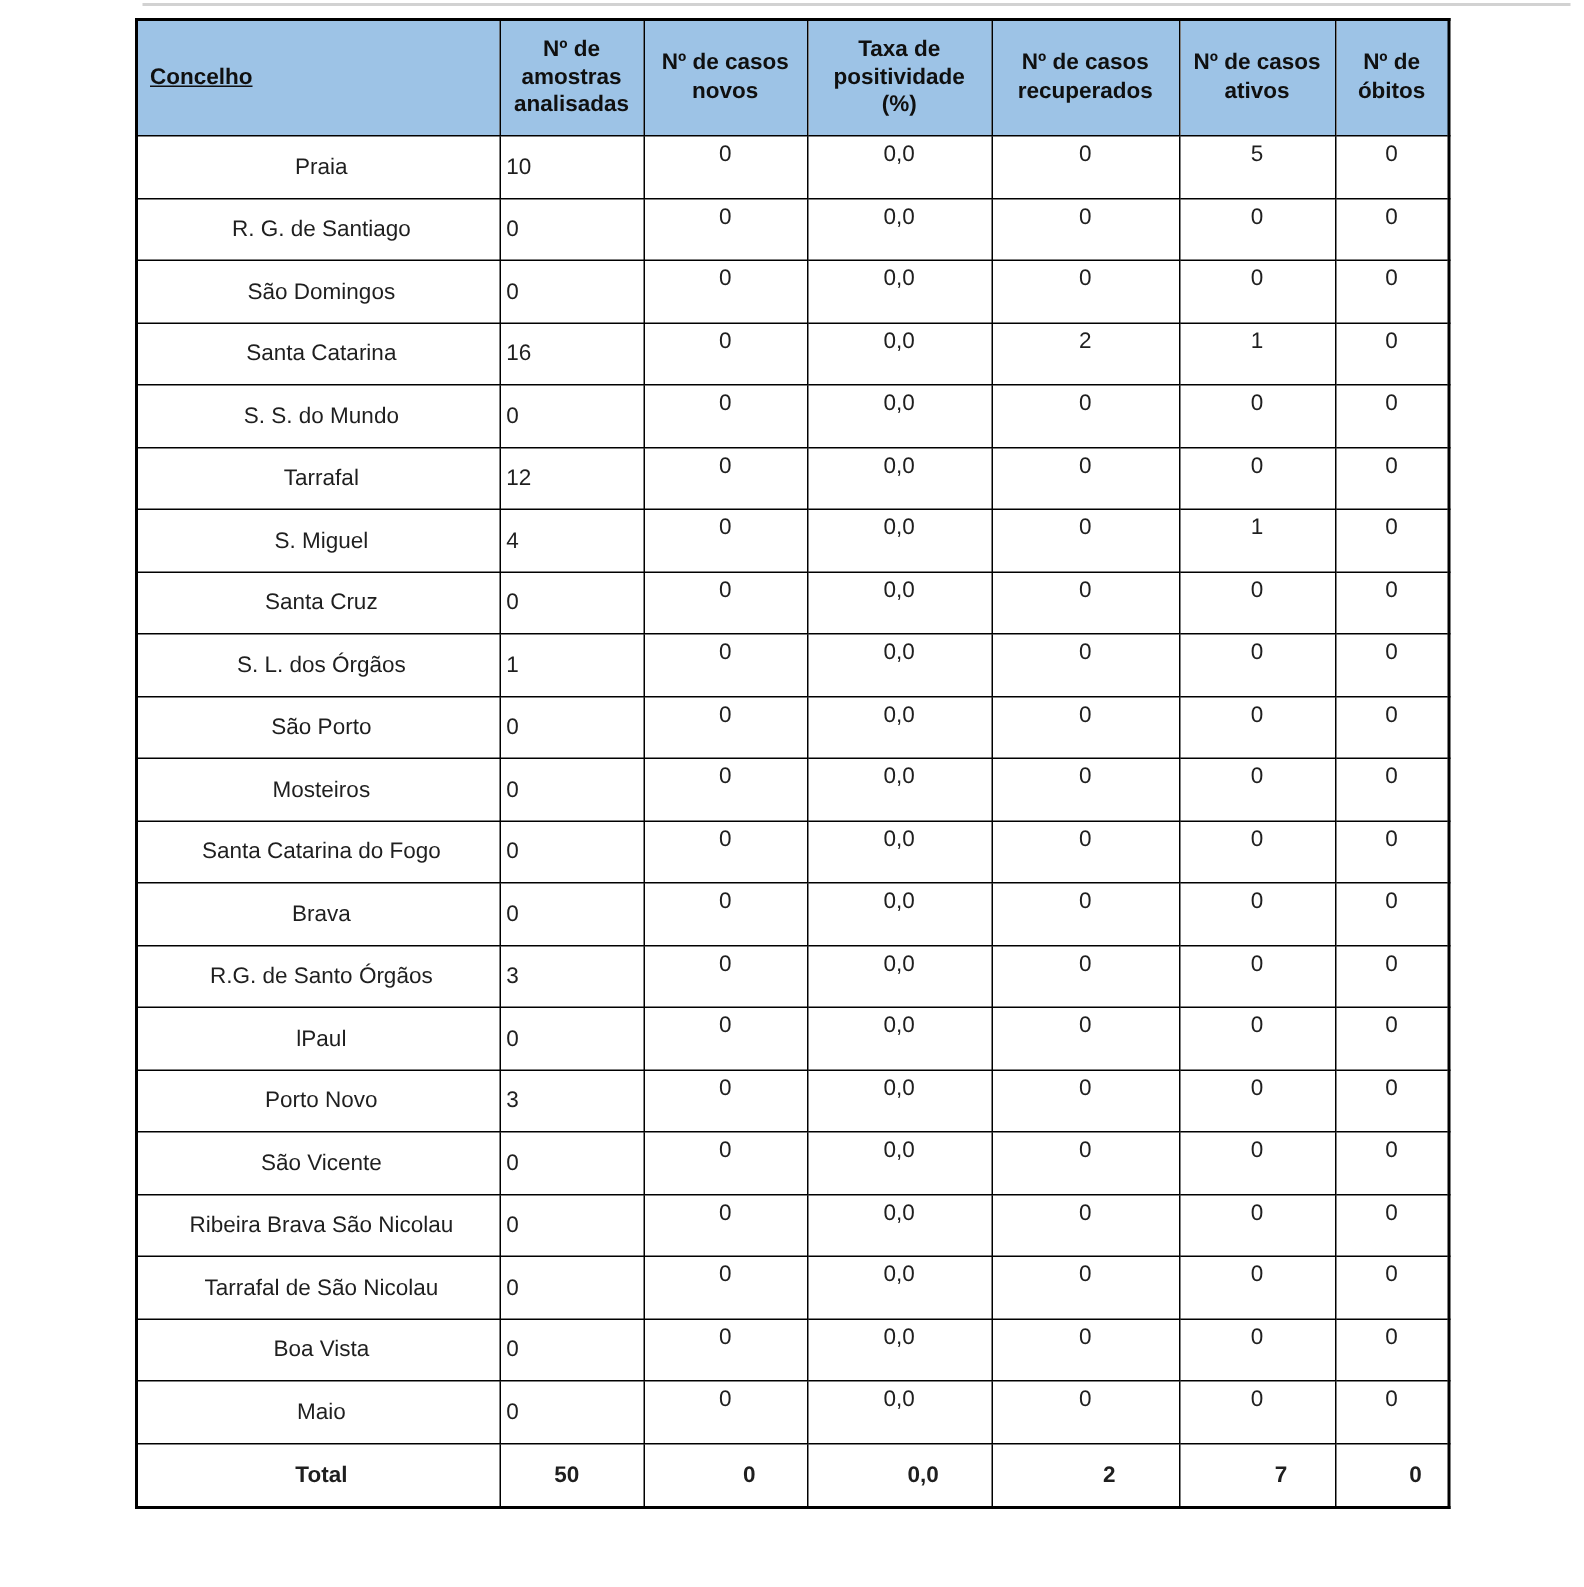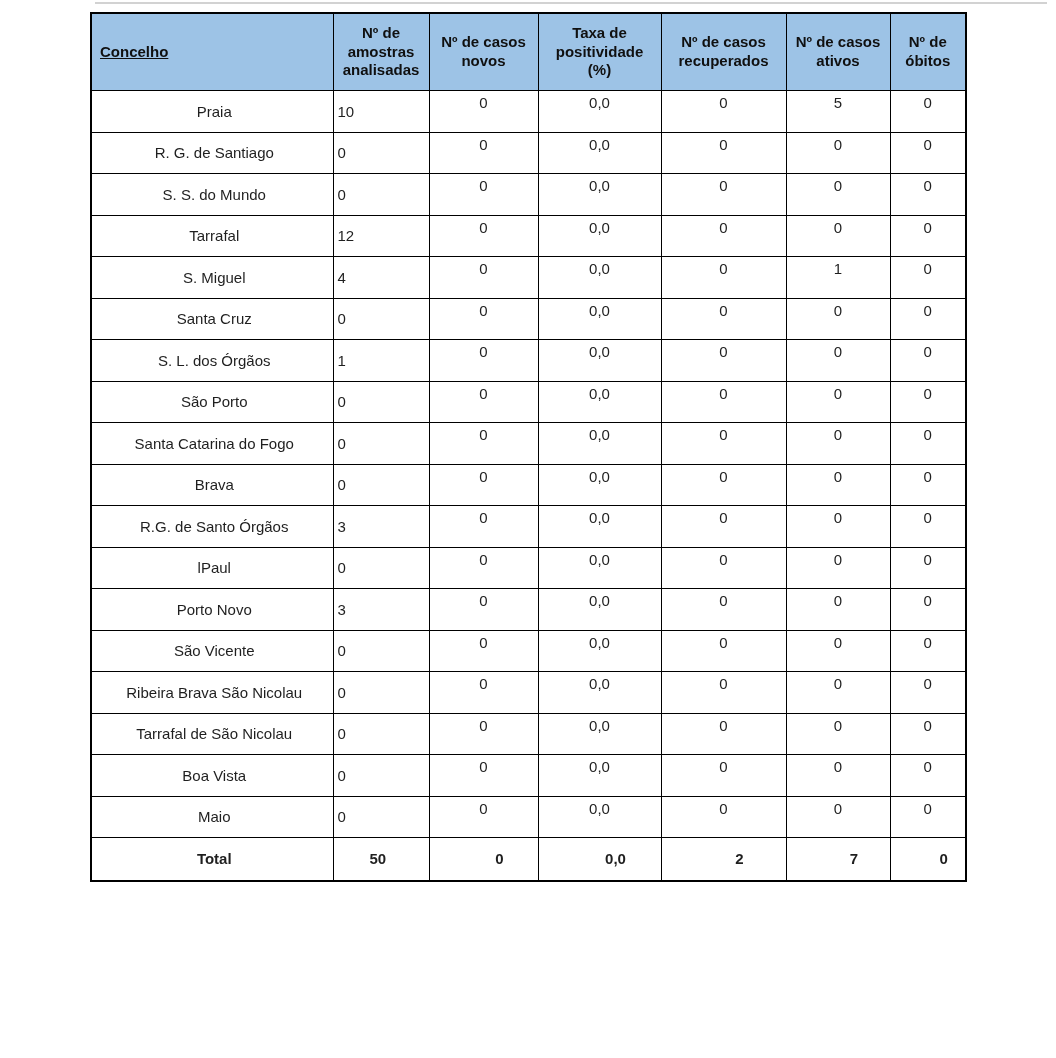--- a/index.html
+++ b/index.html
@@ -119,20 +119,38 @@
         <tr>
           <td class="c0">R. G. de Santiago</td>
           <td class="c1">0</td>
           <td class="c2">0</td>
           <td class="c3">0,0</td>
           <td class="c4">0</td>
           <td class="c5">0</td>
           <td class="c6">0</td>
         </tr>
         <tr>
+          <td class="c0">São Domingos</td>
+          <td class="c1">0</td>
+          <td class="c2">0</td>
+          <td class="c3">0,0</td>
+          <td class="c4">0</td>
+          <td class="c5">0</td>
+          <td class="c6">0</td>
+        </tr>
+        <tr>
+          <td class="c0">Santa Catarina</td>
+          <td class="c1">16</td>
+          <td class="c2">0</td>
+          <td class="c3">0,0</td>
+          <td class="c4">2</td>
+          <td class="c5">1</td>
+          <td class="c6">0</td>
+        </tr>
+        <tr>
           <td class="c0">S. S. do Mundo</td>
           <td class="c1">0</td>
           <td class="c2">0</td>
           <td class="c3">0,0</td>
           <td class="c4">0</td>
           <td class="c5">0</td>
           <td class="c6">0</td>
         </tr>
         <tr>
           <td class="c0">Tarrafal</td>
@@ -165,20 +183,29 @@
           <td class="c0">S. L. dos Órgãos</td>
           <td class="c1">1</td>
           <td class="c2">0</td>
           <td class="c3">0,0</td>
           <td class="c4">0</td>
           <td class="c5">0</td>
           <td class="c6">0</td>
         </tr>
         <tr>
           <td class="c0">São Porto</td>
+          <td class="c1">0</td>
+          <td class="c2">0</td>
+          <td class="c3">0,0</td>
+          <td class="c4">0</td>
+          <td class="c5">0</td>
+          <td class="c6">0</td>
+        </tr>
+        <tr>
+          <td class="c0">Mosteiros</td>
           <td class="c1">0</td>
           <td class="c2">0</td>
           <td class="c3">0,0</td>
           <td class="c4">0</td>
           <td class="c5">0</td>
           <td class="c6">0</td>
         </tr>
         <tr>
           <td class="c0">Santa Catarina do Fogo</td>
           <td class="c1">0</td>

